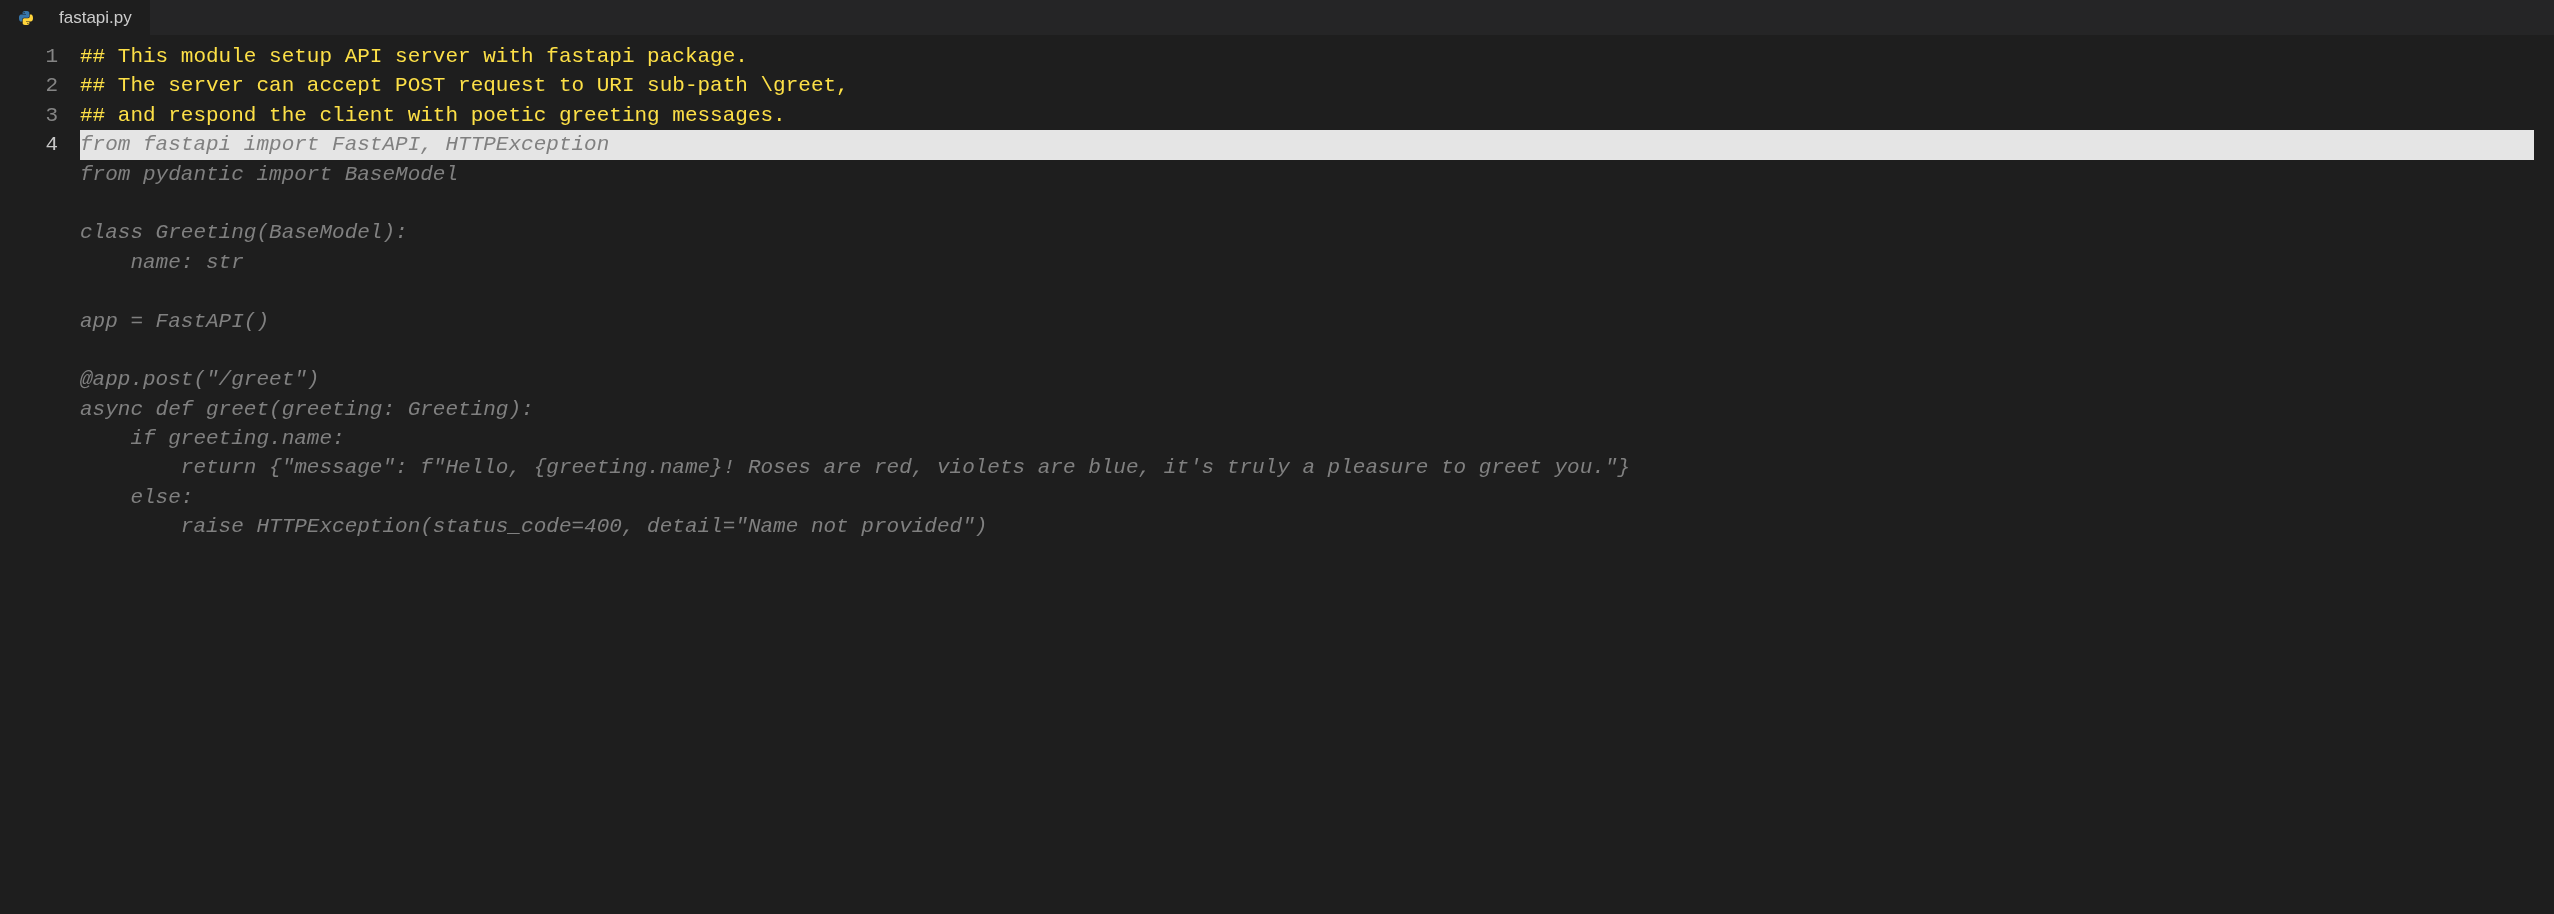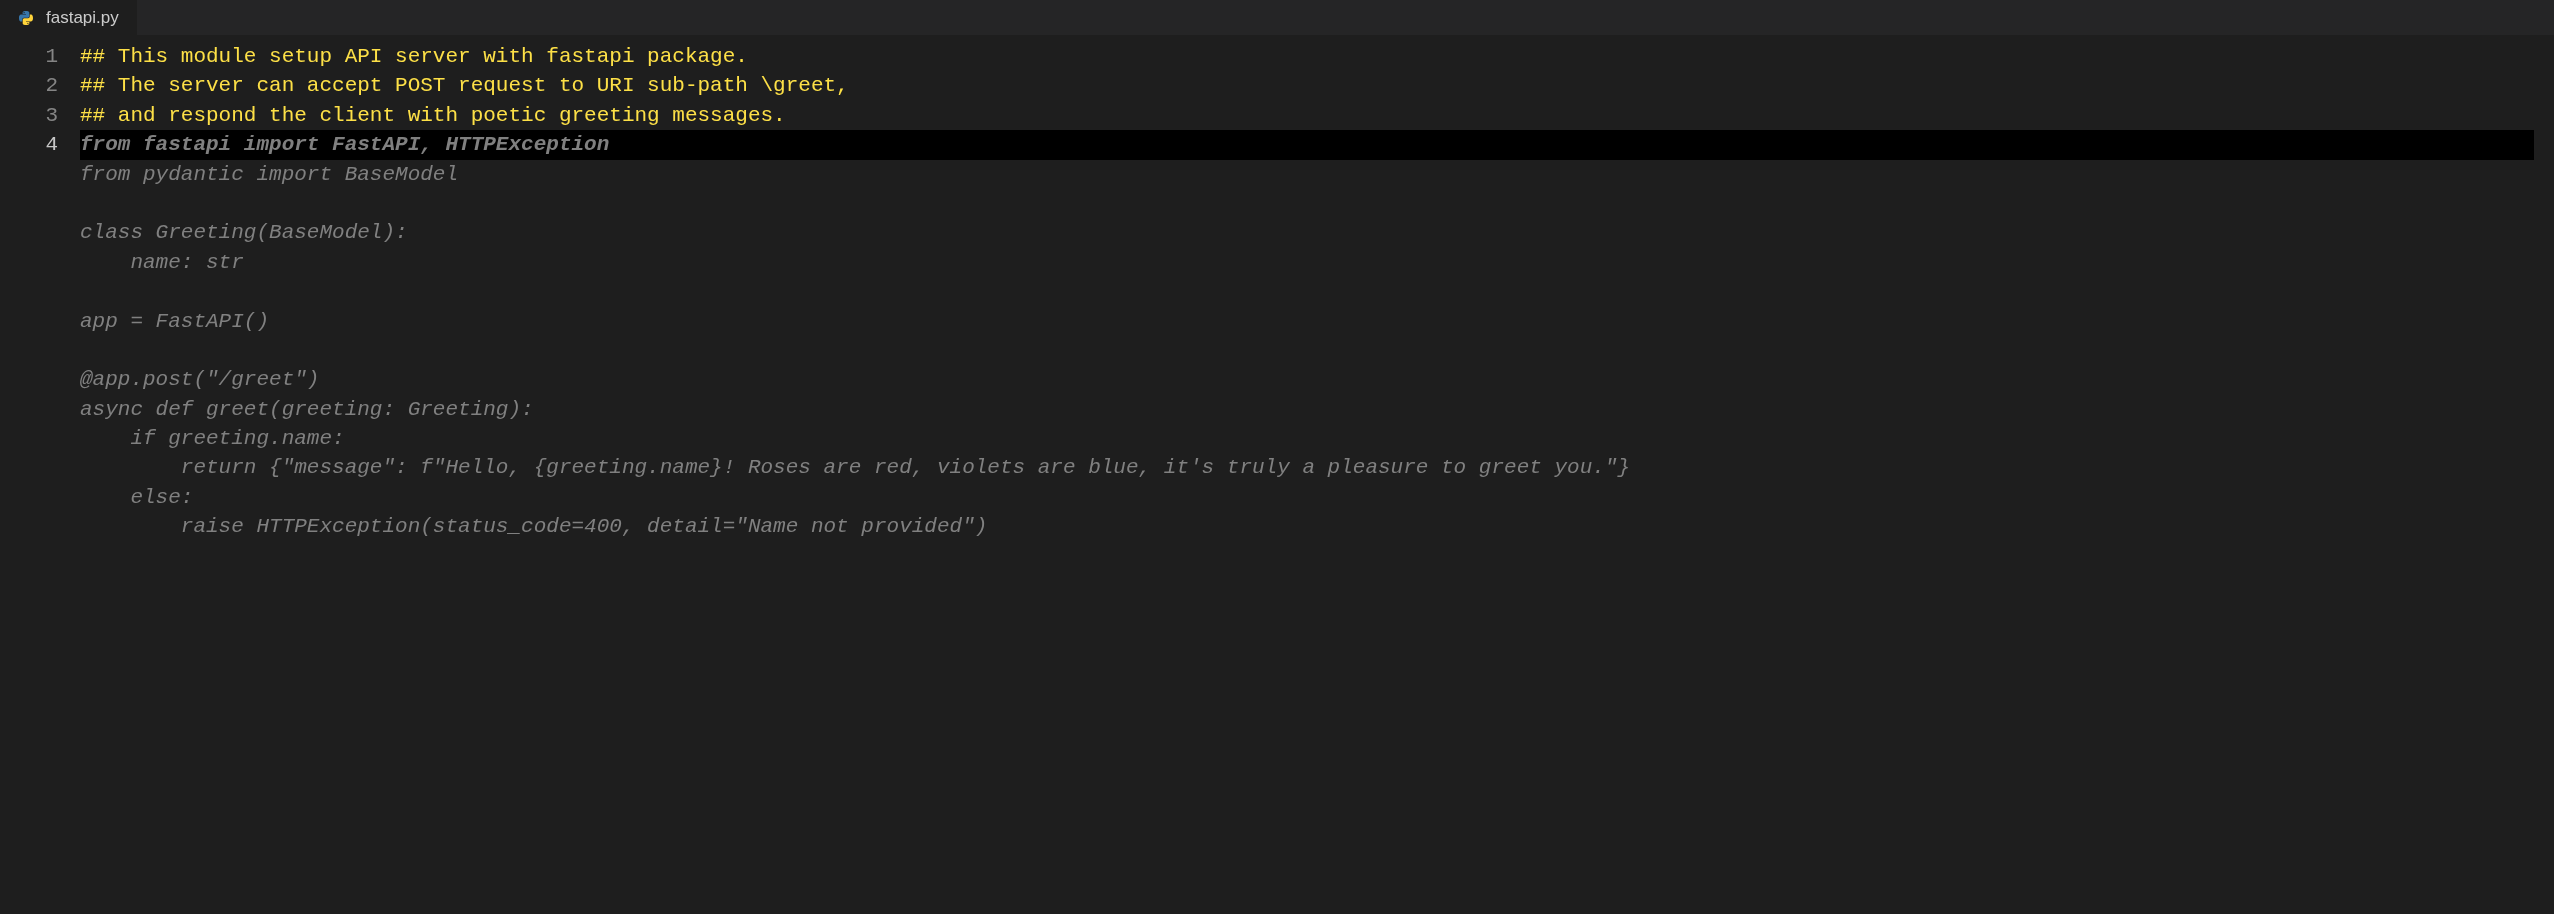--- a/index.html
+++ b/index.html
@@ -22,21 +22,21 @@
     height: 36px;
     display: flex;
     align-items: stretch;
     border-bottom: 1px solid #1e1e1e;
   }
   .tab {
     background: #1e1e1e;
     padding: 0 18px;
     display: flex;
     align-items: center;
-    gap: 12px;
+    gap: 25px;
     font-size: 17px;
     color: #cccccc;
     font-family: -apple-system, 'Segoe UI', sans-serif;
     border-right: 1px solid #252526;
   }
   .tab.active {
     background: #1e1e1e;
   }
   .py-icon {
     width: 16px;
@@ -65,22 +65,21 @@
   }
   .code-area {
     flex: 1;
     white-space: pre;
     padding-right: 20px;
   }
   .code-line {
     height: 29.4px;
   }
   .code-line.active {
-    background: #000000;
-    font-weight: bold;
+    background: #e5e5e5;
   }
   .c-comment { color: #fde047; }
   .c-ghost {
     color: #808080;
     font-style: italic;
   }
 </style>
 </head>
 <body>
 

